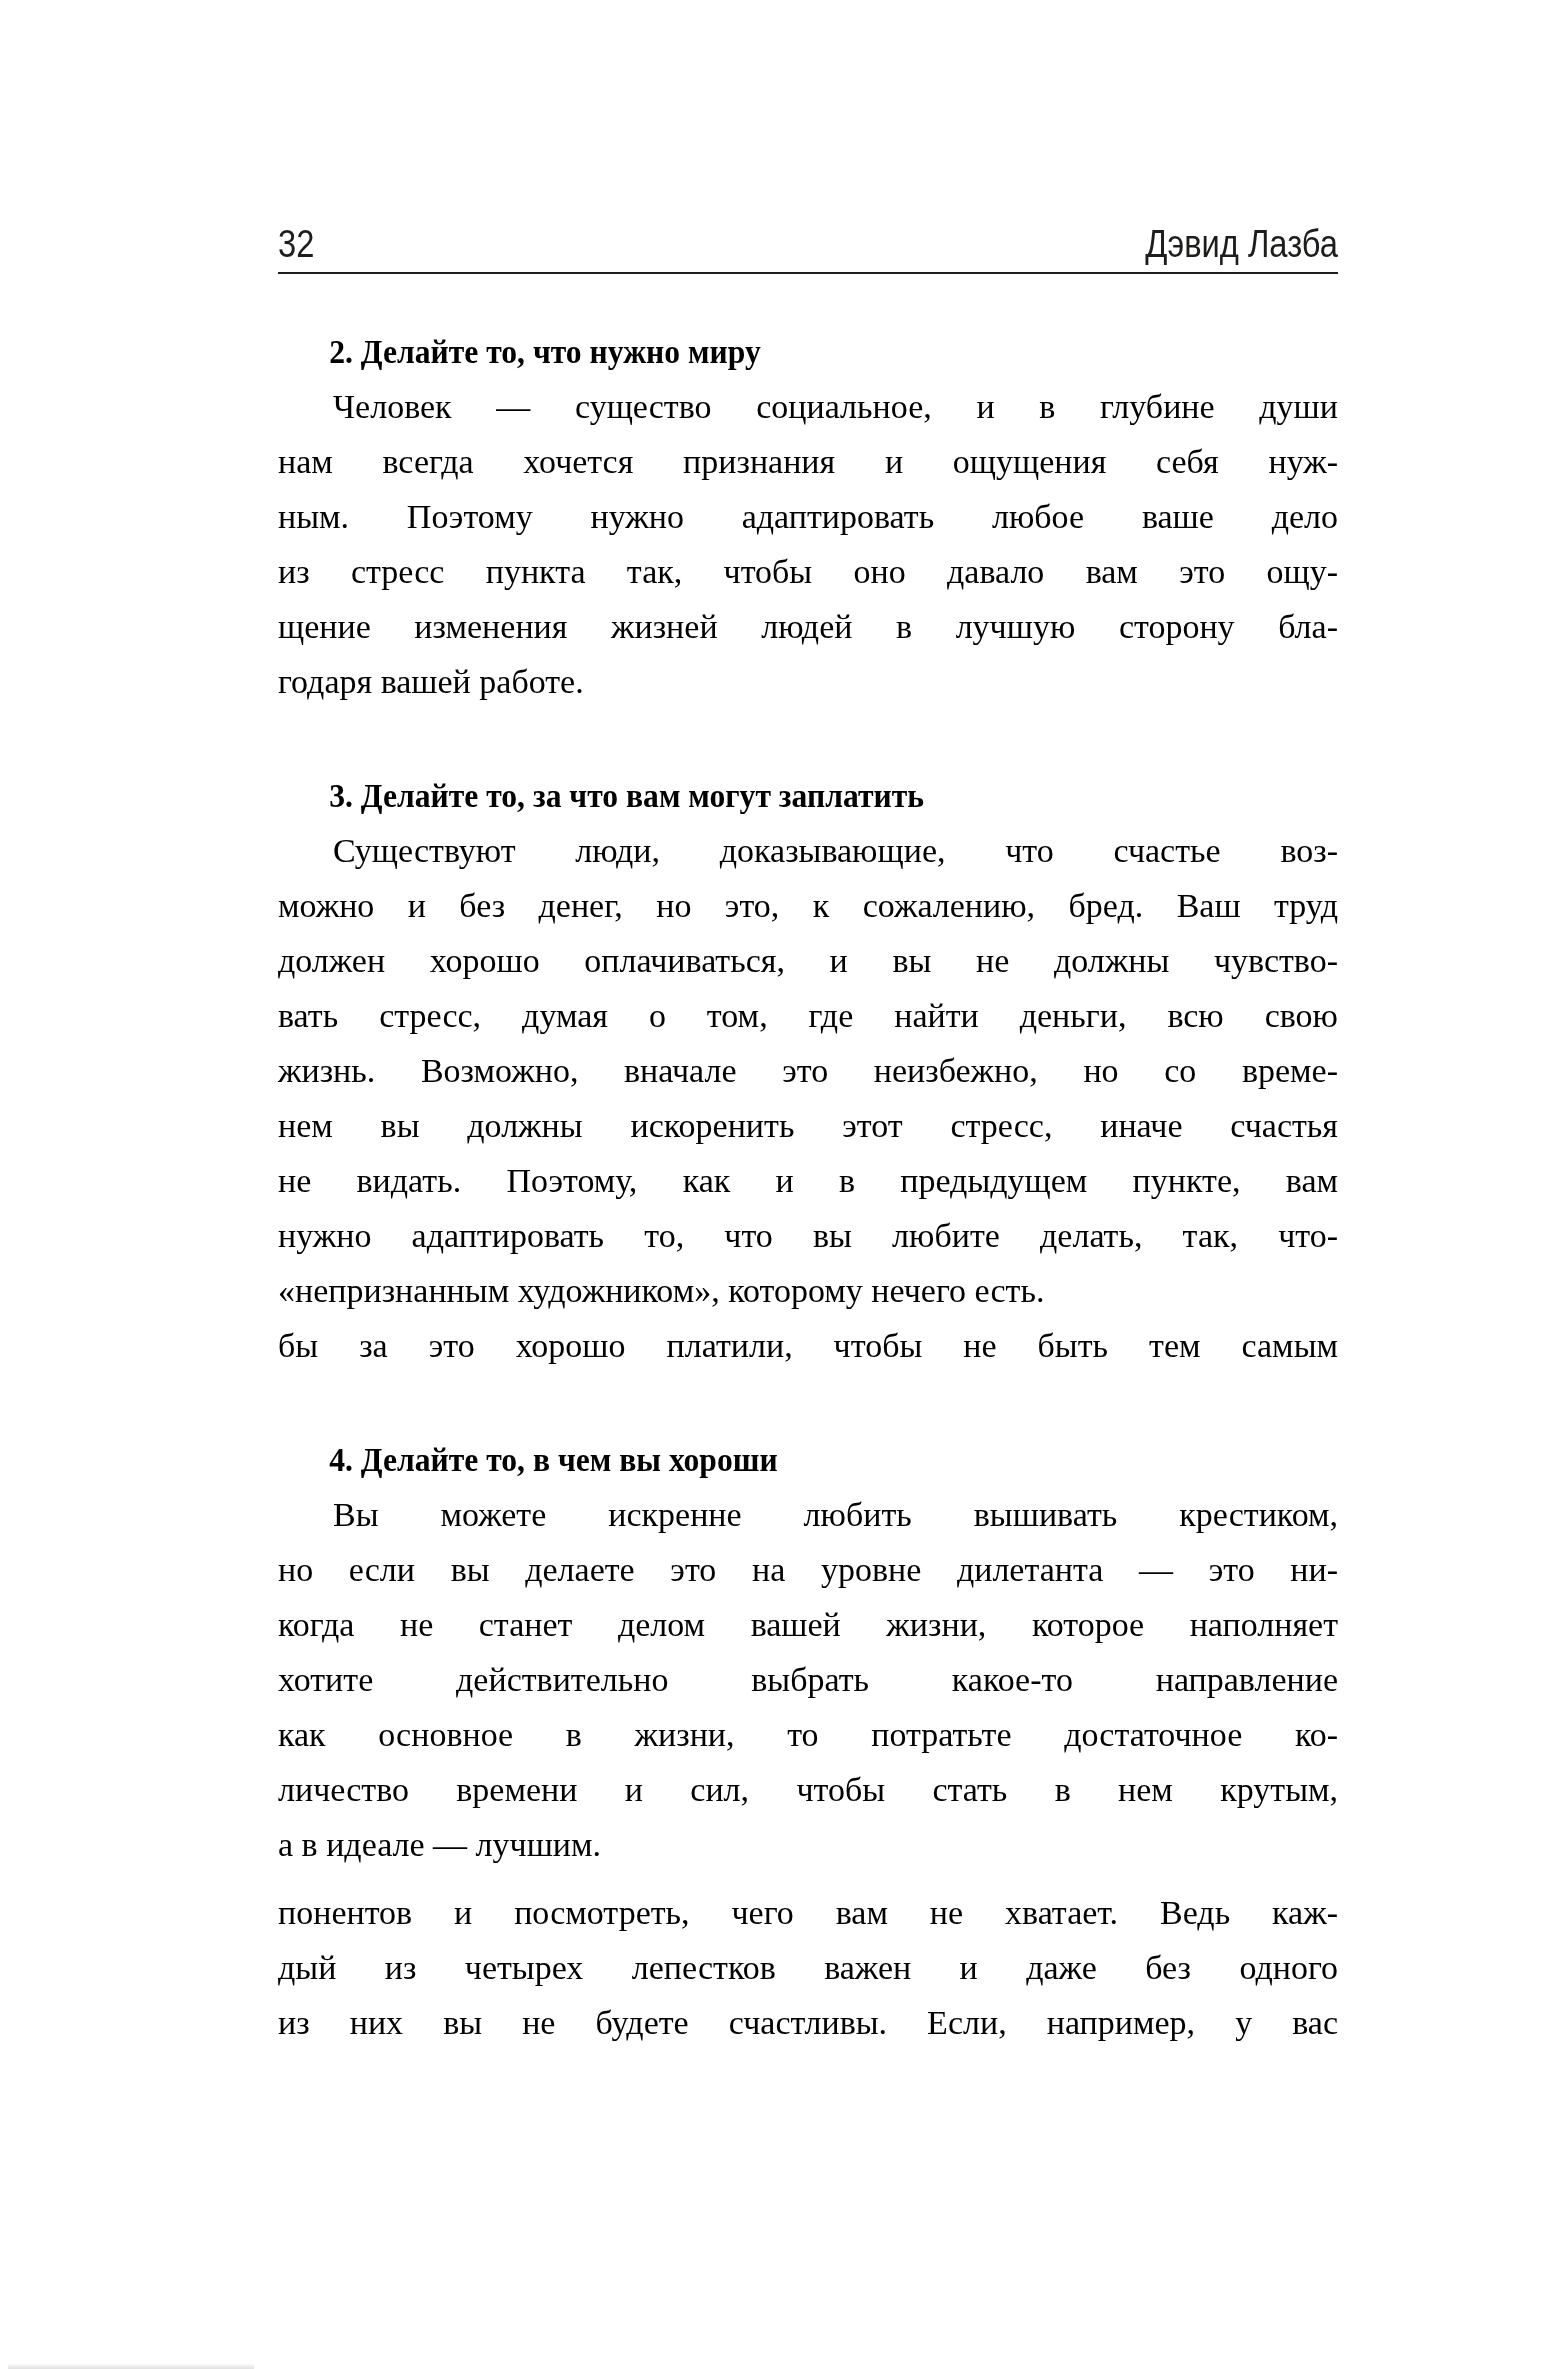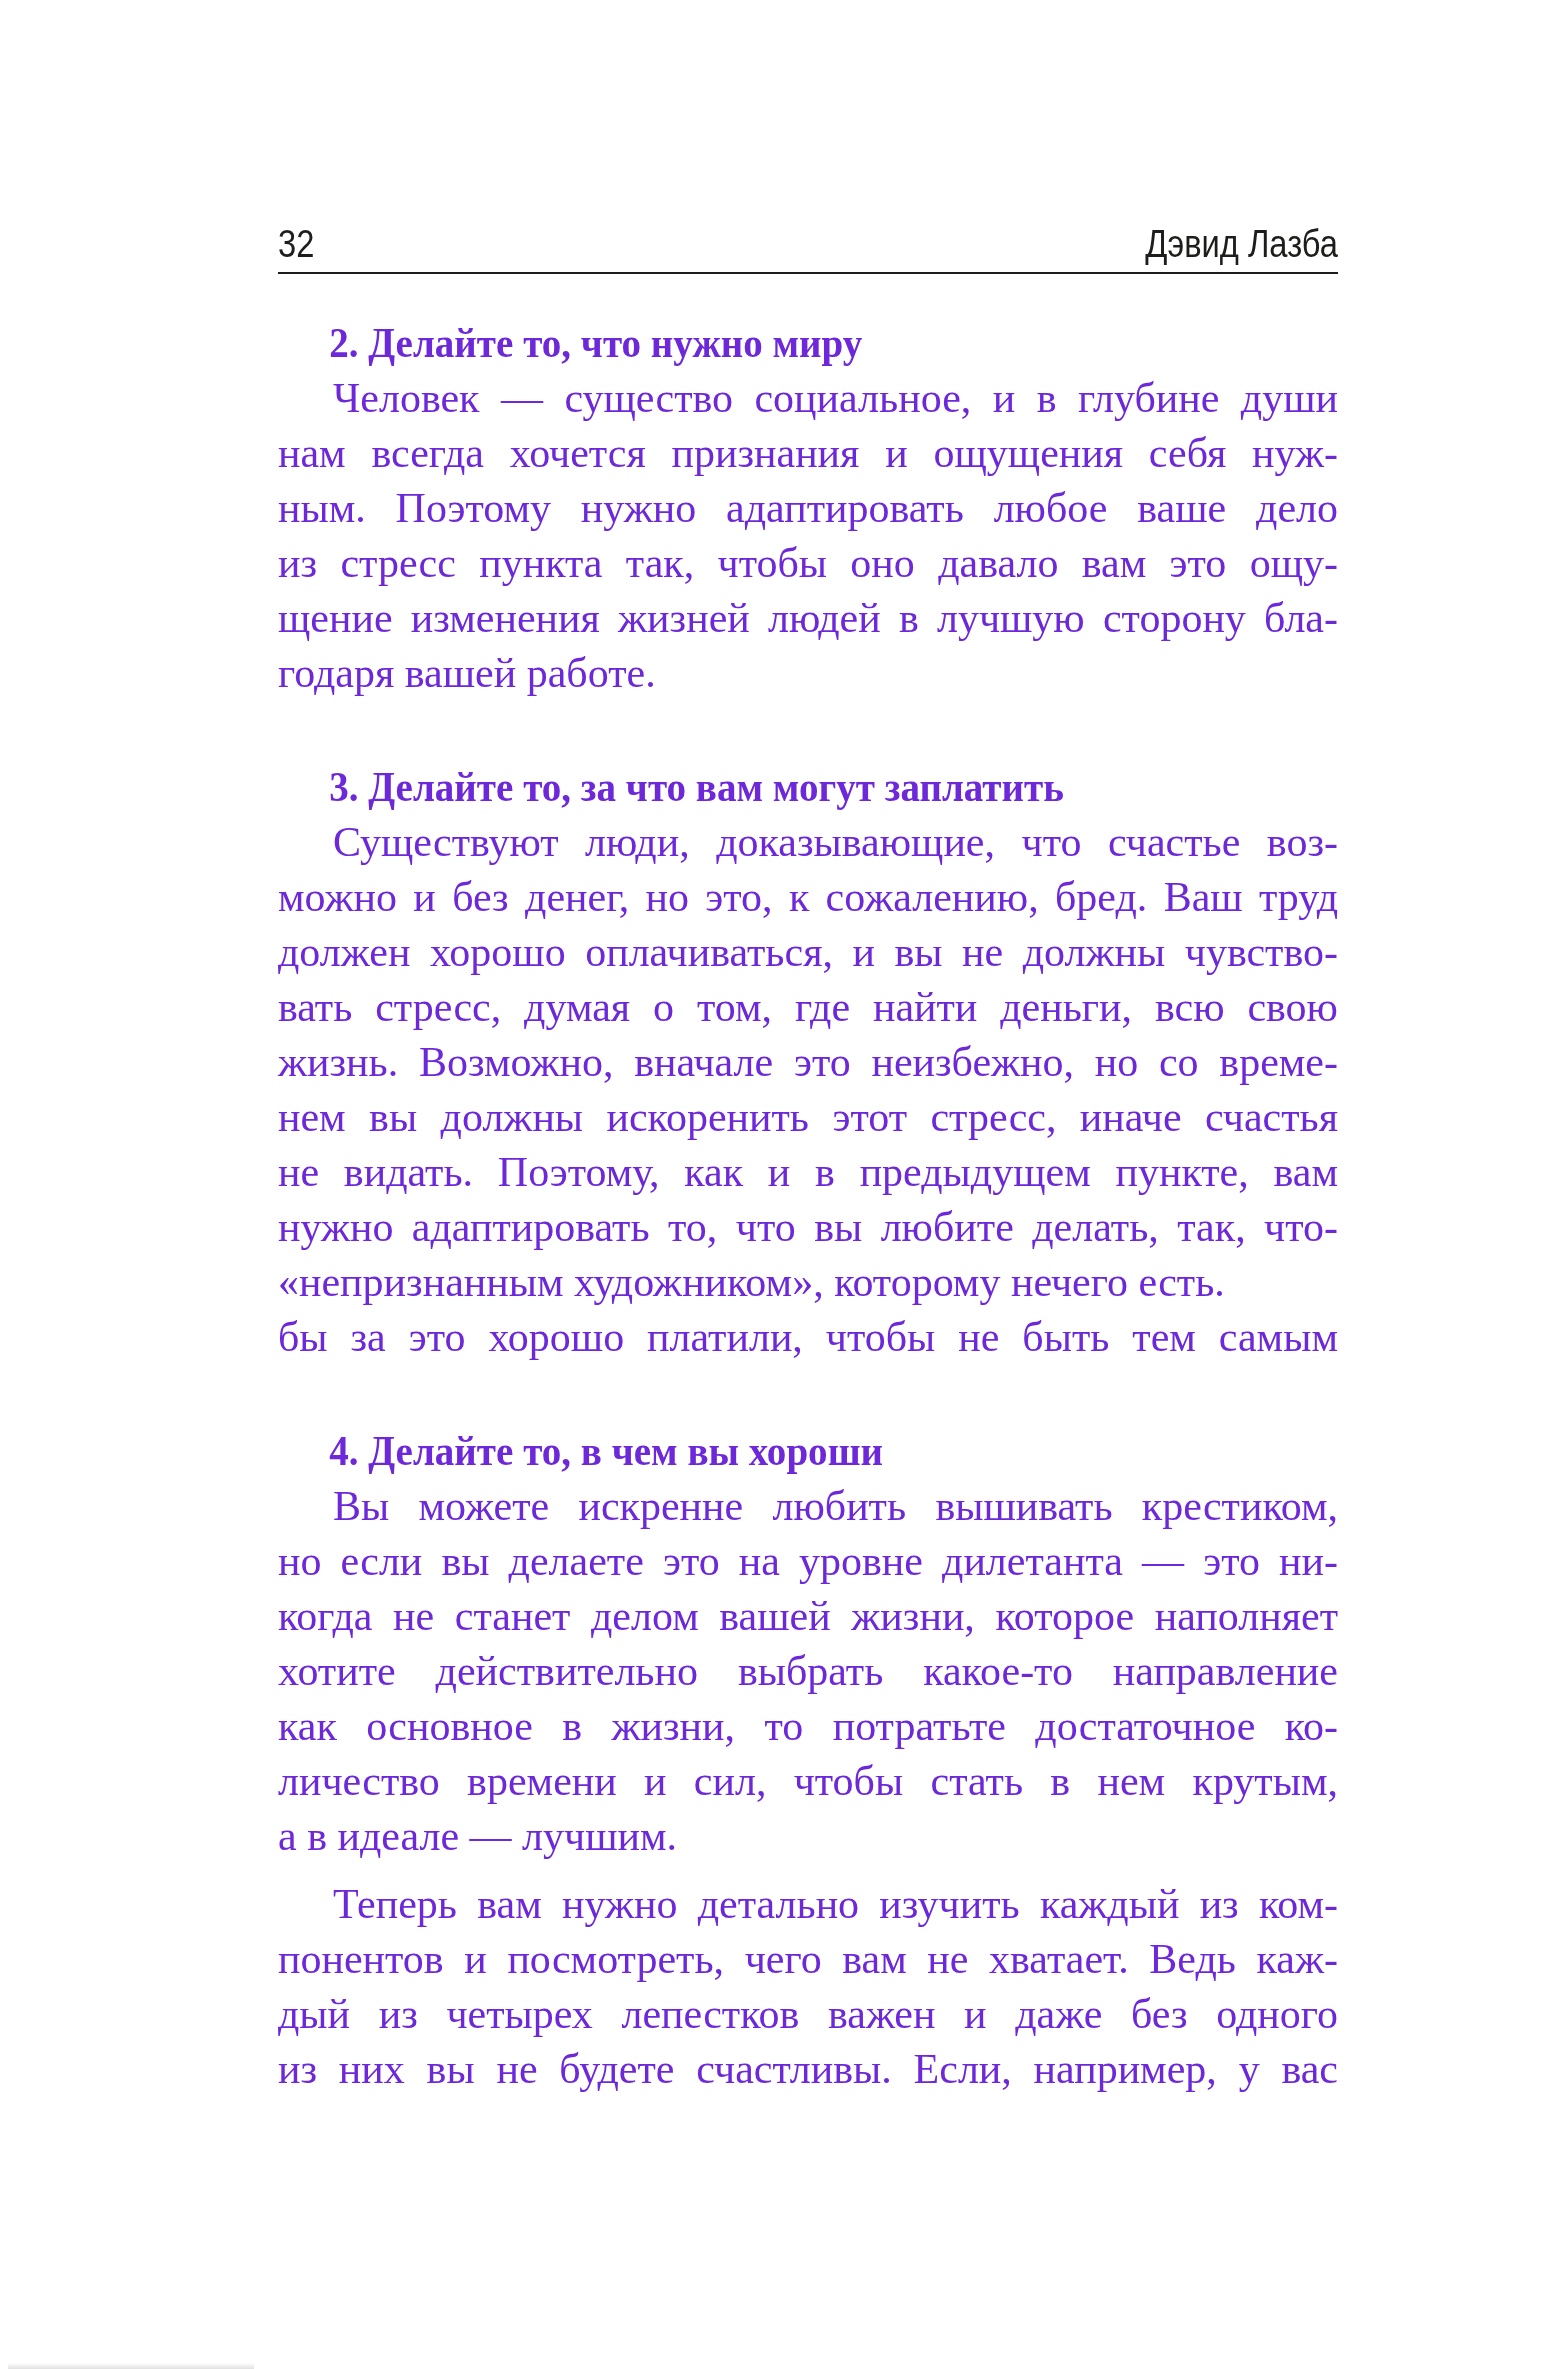--- a/index.html
+++ b/index.html
@@ -50,25 +50,25 @@
       position: absolute;
       left: 0;
       top: 272px;
       width: 1060px;
       height: 1.9px;
       background: #1d1d1b;
     }
     .body-text {
       position: absolute;
       left: 0;
-      top: 316px;
+      top: 324px;
       width: 1060px;
       font-family: "Liberation Serif", serif;
-      font-size: 42px;
-      color: #6d28d9;
+      font-size: 34px;
+      color: #000000;
     }
     .section {
       margin: 0;
     }
     .section + .section {
       margin-top: 59px;
     }
     .heading {
       font-weight: bold;
       height: 55px;
@@ -151,21 +151,20 @@
       <div class="para">
         <span class="line first">Вы можете искренне любить вышивать крестиком,</span>
         <span class="line">но если вы делаете это на уровне дилетанта — это ни-</span>
         <span class="line">когда не станет делом вашей жизни, которое наполняет</span>
         <span class="line">хотите действительно выбрать какое-то направление</span>
         <span class="line">как основное в жизни, то потратьте достаточное ко-</span>
         <span class="line">личество времени и сил, чтобы стать в нем крутым,</span>
         <span class="line last">а в идеале — лучшим.</span>
       </div>
       <div class="para">
-        <span class="line first">Теперь вам нужно детально изучить каждый из ком-</span>
         <span class="line">понентов и посмотреть, чего вам не хватает. Ведь каж-</span>
         <span class="line">дый из четырех лепестков важен и даже без одного</span>
         <span class="line">из них вы не будете счастливы. Если, например, у вас</span>
       </div>
     </div>
 
   </div>
 </div>
 
 <div class="bottom-shadow"></div>

